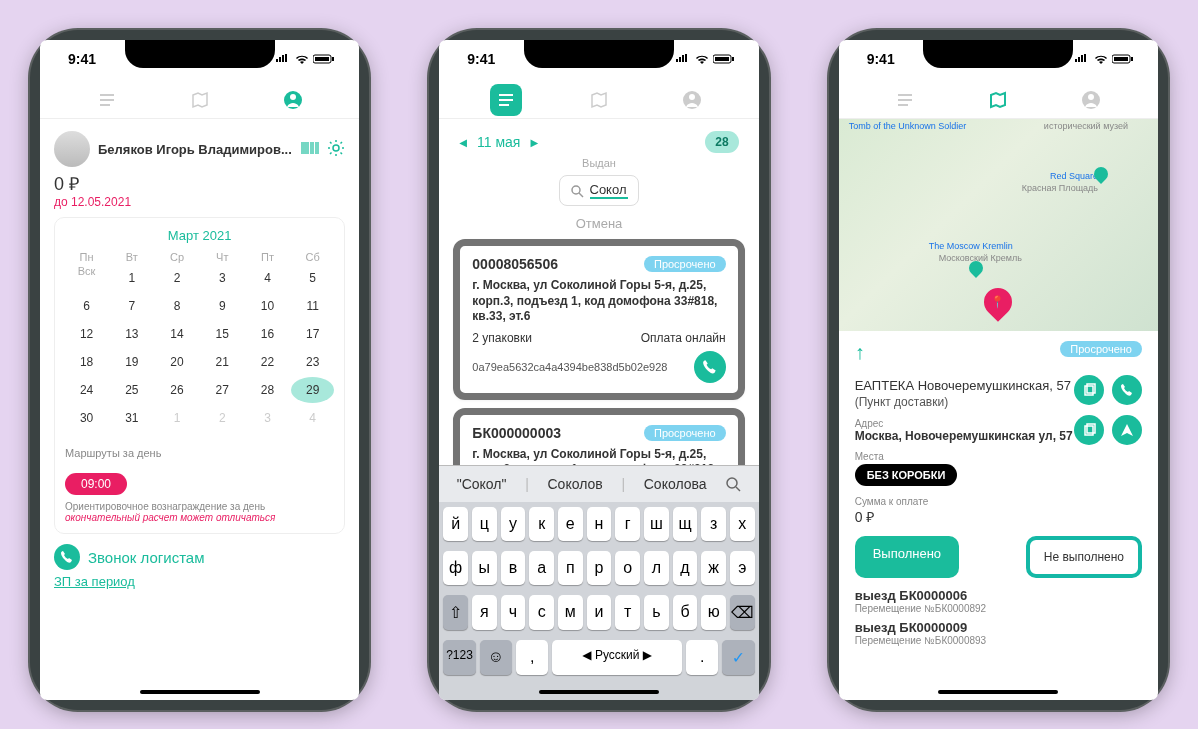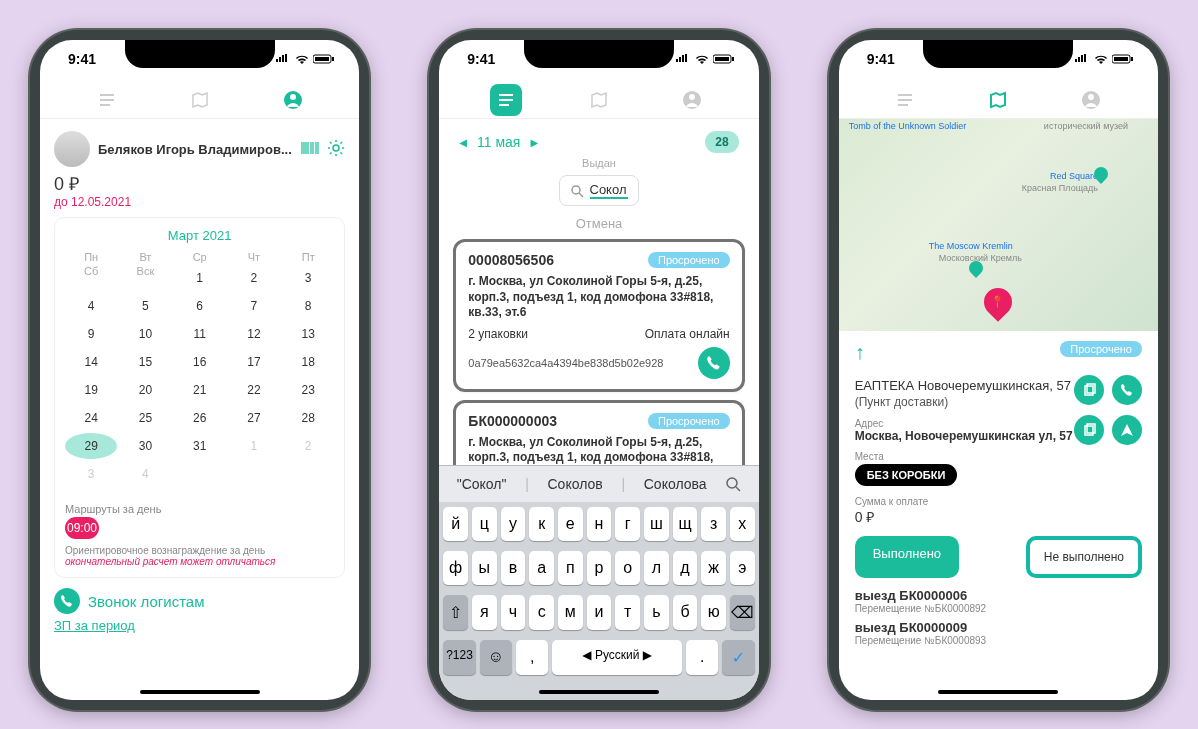--- a/index.html
+++ b/index.html
@@ -19,21 +19,21 @@
     background: #3a4242;
     border-radius: 48px;
     padding: 10px;
     box-shadow: 0 0 0 2px #5a5f5f, 0 4px 20px rgba(0,0,0,.3);
     position: relative;
   }
   .screen {
     width: 100%;
     height: 100%;
     background: #fff;
-    border-radius: 32px;
+    border-radius: 7px;
     overflow: hidden;
     position: relative;
     display: flex;
     flex-direction: column;
   }
   .notch {
     position: absolute;
     top: 0; left: 50%;
     transform: translateX(-50%);
     width: 150px; height: 28px;
@@ -81,44 +81,44 @@
   
   .user-header { display: flex; align-items: center; gap: 8px; margin: 4px 0; }
   .avatar { width: 36px; height: 36px; border-radius: 50%; background: linear-gradient(#ddd,#bbb); }
   .user-name { flex: 1; font-size: 13px; font-weight: 600; }
   .icon-btn { color: #1abc9c; }
   .subtext { font-size: 12px; color: #333; margin: 4px 0; }
   .price { font-size: 18px; font-weight: 500; }
   .date-red { color: #e91e63; font-size: 12px; }
   .calendar-box { border: 1px solid #eee; border-radius: 10px; padding: 10px; margin-top: 8px; }
   .cal-title { text-align: center; color: #1abc9c; font-weight: 500; margin-bottom: 8px; }
-  .cal-grid { display: grid; grid-template-columns: repeat(5,1fr); gap: 2px; text-align: center; font-size: 12px; }
+  .cal-grid { display: grid; grid-template-columns: repeat(6,1fr); gap: 2px; text-align: center; font-size: 12px; }
   .cal-grid .hdr { color: #aaa; font-size: 11px; }
   .cal-cell { padding: 6px 0; border-radius: 50%; }
   .cal-cell.muted { color: #ccc; }
   .cal-cell.today { background: #a8e8db; }
   .routes-lbl { font-size: 11px; color: #888; margin-top: 16px; }
-  .time-pill { display: inline-block; background: #e91e63; color: #fff; padding: 4px 2px; border-radius: 12px; font-size: 12px; margin-top: 2px; }
+  .time-pill { display: inline-block; background: #e91e63; color: #fff; padding: 4px 16px; border-radius: 12px; font-size: 12px; margin-top: 14px; }
   .note1 { font-size: 10px; color: #888; margin-top: 6px; }
   .note2 { font-size: 10px; color: #e91e63; font-style: italic; }
   .call-row { display: flex; align-items: center; gap: 8px; color: #1abc9c; margin: 10px 0 4px; font-size: 15px; }
   .call-circle { width: 26px; height: 26px; background: #1abc9c; border-radius: 50%; display:flex;align-items:center;justify-content:center;color:#fff;font-size:14px;}
   .link-green { color: #1abc9c; text-decoration: underline; font-size: 13px; }
 
   
   .date-row { display: flex; justify-content: space-between; align-items: center; padding: 4px 6px; }
   .date-nav { display: flex; align-items: center; gap: 10px; color: #1abc9c; font-size: 14px; font-weight:500;}
   .date-nav .arrow { font-size: 10px; }
   .badge-count { background: #a8e8db; color: #0d7a63; padding: 4px 10px; border-radius: 12px; font-size: 12px; font-weight:600; }
   .status-txt { text-align:center; color:#aaa; font-size:11px; }
   .search-row { display: flex; align-items: center; gap: 10px; margin: 6px 0; flex-direction: column; }
   .search-box { flex:1; border:1px solid #ddd; border-radius:8px; padding:6px 10px; display:flex; align-items:center; gap:6px; color:#999; }
   .search-text { color:#333; border-bottom:2px solid #1abc9c; padding-right:2px;}
   .cancel-txt { color:#aaa; font-size:13px; }
-  .order-card { border:3px solid #737373; border-radius:12px; padding:10px 12px; margin:8px 0; box-shadow:0 1px 3px rgba(0,0,0,.05); }
+  .order-card { border:7px solid #737373; border-radius:12px; padding:10px 12px; margin:8px 0; box-shadow:0 1px 3px rgba(0,0,0,.05); }
   .order-head { display:flex; justify-content:space-between; align-items:center; }
   .order-id { font-weight:700; font-size:14px; }
   .pill-overdue { background:#7ed3f0; color:#fff; padding:2px 10px; border-radius:10px; font-size:11px; }
   .order-addr { font-weight:600; font-size:12px; margin:6px 0; line-height:1.3; }
   .order-row2 { display:flex; justify-content:space-between; font-size:12px; margin-top:4px; }
   .hash-row { display:flex; justify-content:space-between; align-items:center; margin-top:6px; gap:8px;}
   .hash { font-size:11px; color:#555; word-break:break-all; flex:1;}
   .phone-btn { width:32px;height:32px;background:#1abc9c;border-radius:50%;display:flex;align-items:center;justify-content:center;color:#fff;flex-shrink:0;}
 
   .keyboard { position:absolute; bottom:0; left:0; right:0; background:#d1d4d9; padding-bottom:20px; }

